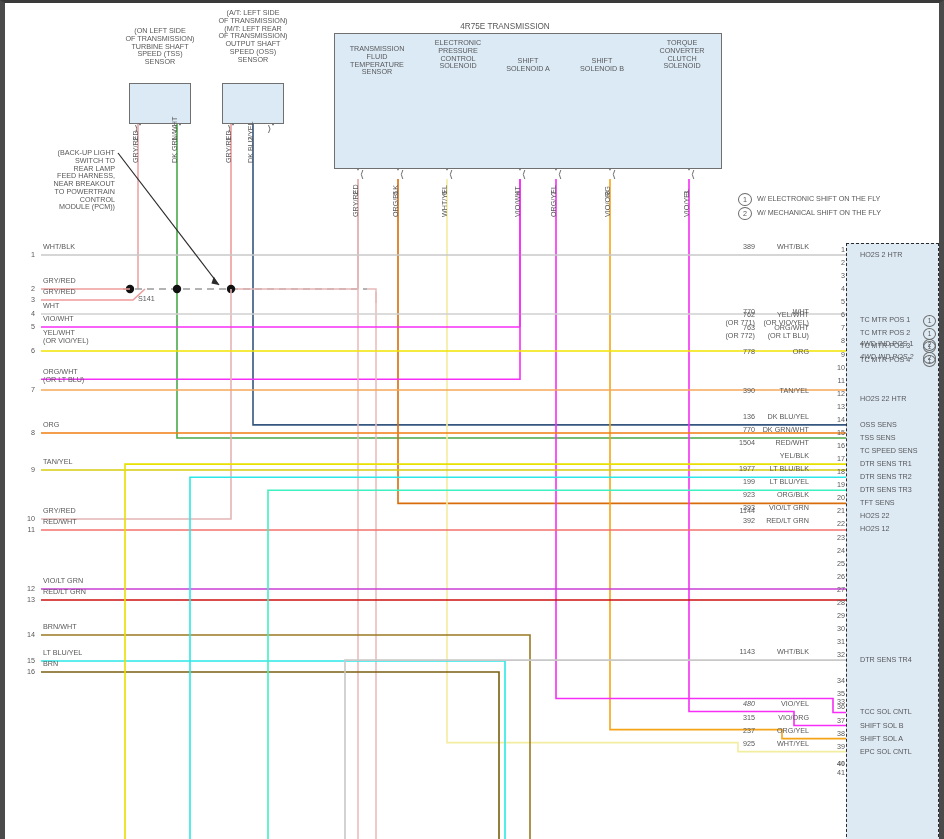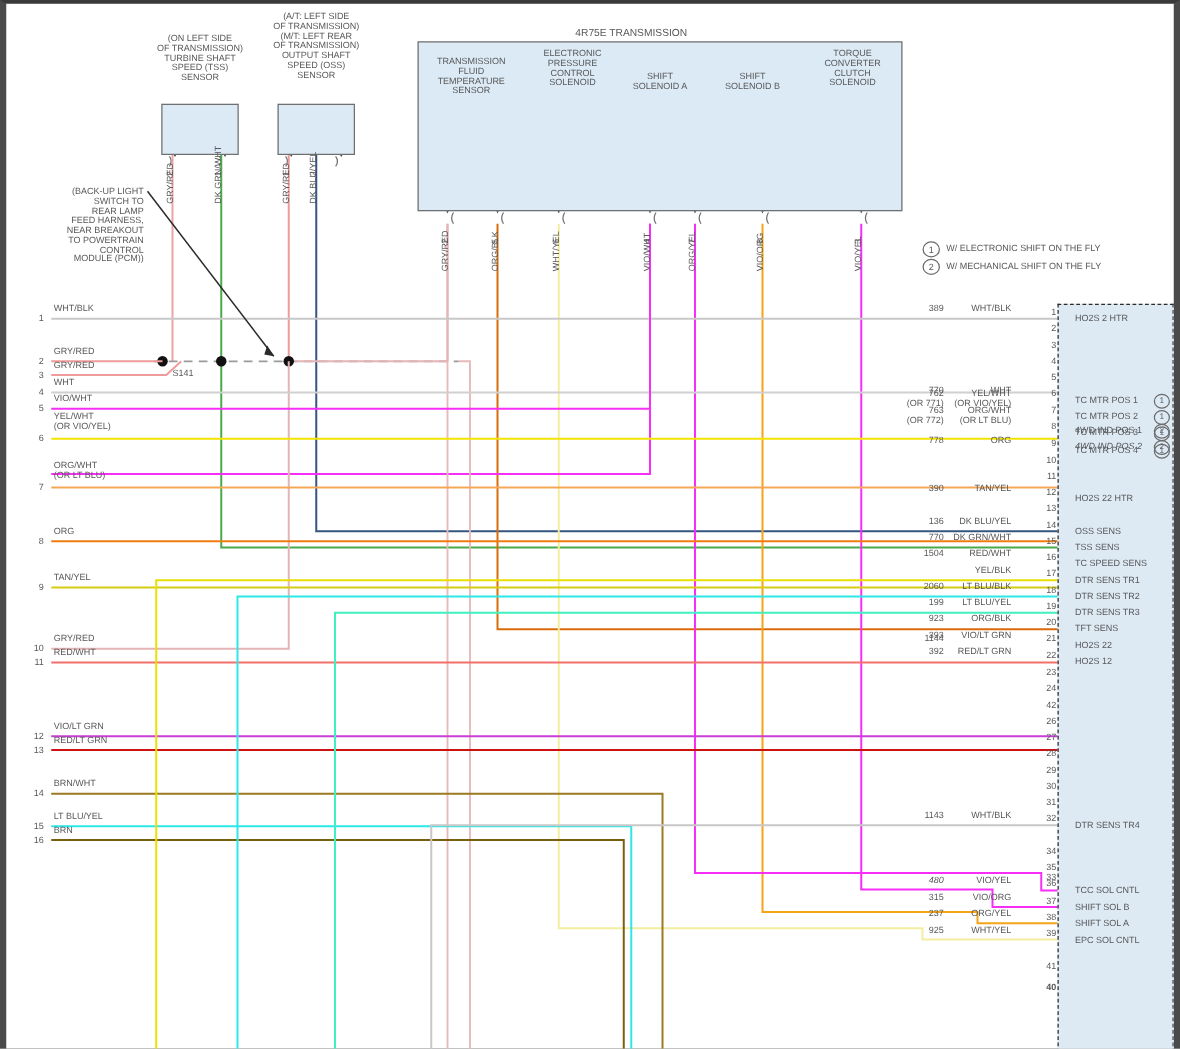--- a/index.html
+++ b/index.html
@@ -378,42 +378,42 @@
         <div class="txt t7" style="left: 855px; top: 430.98px;">TSS SENS</div>
         <div class="txt t7 rt" style="left: 808px; top: 439.05px; width: 32px;">16</div>
         <div class="txt t7 rt" style="left: 690px; top: 436.05px; width: 60px;">1504</div>
         <div class="txt t7 rt" style="left: 700px; top: 436.05px; width: 104px;">RED/WHT</div>
         <div class="txt t7" style="left: 855px; top: 444.05px;">TC SPEED SENS</div>
         <div class="txt t7 rt" style="left: 808px; top: 452.12px; width: 32px;">17</div>
         <div class="txt t7 rt" style="left: 690px; top: 472px; width: 60px; margin-top: 32px;">1144</div>
         <div class="txt t7 rt" style="left: 700px; top: 449.12px; width: 104px;">YEL/BLK</div>
         <div class="txt t7" style="left: 855px; top: 457.12px;">DTR SENS TR1</div>
         <div class="txt t7 rt" style="left: 808px; top: 465.19px; width: 32px;">18</div>
-        <div class="txt t7 rt" style="left: 690px; top: 462.19px; width: 60px;">2060</div>
+        <div class="txt t7 rt" style="left: 690px; top: 462.19px; width: 60px;">1977</div>
         <div class="txt t7 rt" style="left: 700px; top: 462.19px; width: 104px;">LT BLU/BLK</div>
         <div class="txt t7" style="left: 855px; top: 470.19px;">DTR SENS TR2</div>
         <div class="txt t7 rt" style="left: 808px; top: 478.26px; width: 32px;">19</div>
         <div class="txt t7 rt" style="left: 690px; top: 475.26px; width: 60px;">199</div>
         <div class="txt t7 rt" style="left: 700px; top: 475.26px; width: 104px;">LT BLU/YEL</div>
         <div class="txt t7" style="left: 855px; top: 483.26px;">DTR SENS TR3</div>
         <div class="txt t7 rt" style="left: 808px; top: 491.33px; width: 32px;">20</div>
         <div class="txt t7 rt" style="left: 690px; top: 488.33px; width: 60px;">923</div>
         <div class="txt t7 rt" style="left: 700px; top: 488.33px; width: 104px;">ORG/BLK</div>
         <div class="txt t7" style="left: 855px; top: 496.33px;">TFT SENS</div>
         <div class="txt t7 rt" style="left: 808px; top: 504.4px; width: 32px;">21</div>
         <div class="txt t7 rt" style="left: 690px; top: 501.4px; width: 60px;">393</div>
         <div class="txt t7 rt" style="left: 700px; top: 501.4px; width: 104px;">VIO/LT GRN</div>
         <div class="txt t7" style="left: 855px; top: 509.4px;">HO2S 22</div>
         <div class="txt t7 rt" style="left: 808px; top: 517.47px; width: 32px;">22</div>
         <div class="txt t7 rt" style="left: 690px; top: 514.47px; width: 60px;">392</div>
         <div class="txt t7 rt" style="left: 700px; top: 514.47px; width: 104px;">RED/LT GRN</div>
         <div class="txt t7" style="left: 855px; top: 522.47px;">HO2S 12</div>
         <div class="txt t7 rt" style="left: 808px; top: 530.54px; width: 32px;">23</div>
         <div class="txt t7 rt" style="left: 808px; top: 543.61px; width: 32px;">24</div>
-        <div class="txt t7 rt" style="left: 808px; top: 556.68px; width: 32px;">42</div>
+        <div class="txt t7 rt" style="left: 808px; top: 556.68px; width: 32px;">25</div>
         <div class="txt t7 rt" style="left: 808px; top: 569.75px; width: 32px;">26</div>
         <div class="txt t7 rt" style="left: 808px; top: 582.82px; width: 32px;">27</div>
         <div class="txt t7 rt" style="left: 808px; top: 595.89px; width: 32px;">28</div>
         <div class="txt t7 rt" style="left: 808px; top: 608.96px; width: 32px;">29</div>
         <div class="txt t7 rt" style="left: 808px; top: 622.03px; width: 32px;">30</div>
         <div class="txt t7 rt" style="left: 808px; top: 635.1px; width: 32px;">31</div>
         <div class="txt t7 rt" style="left: 808px; top: 648.17px; width: 32px;">32</div>
         <div class="txt t7 rt" style="left: 690px; top: 645.17px; width: 60px;">1143</div>
         <div class="txt t7 rt" style="left: 700px; top: 645.17px; width: 104px;">WHT/BLK</div>
         <div class="txt t7" style="left: 855px; top: 653.17px;">DTR SENS TR4</div>
@@ -429,18 +429,18 @@
         <div class="txt t7 rt" style="left: 700px; top: 710.52px; width: 104px;">VIO/ORG</div>
         <div class="txt t7" style="left: 855px; top: 718.52px;">SHIFT SOL B</div>
         <div class="txt t7 rt" style="left: 808px; top: 726.59px; width: 32px;">38</div>
         <div class="txt t7 rt" style="left: 690px; top: 723.59px; width: 60px;">237</div>
         <div class="txt t7 rt" style="left: 700px; top: 723.59px; width: 104px;">ORG/YEL</div>
         <div class="txt t7" style="left: 855px; top: 731.59px;">SHIFT SOL A</div>
         <div class="txt t7 rt" style="left: 808px; top: 739.66px; width: 32px;">39</div>
         <div class="txt t7 rt" style="left: 690px; top: 736.66px; width: 60px;">925</div>
         <div class="txt t7 rt" style="left: 700px; top: 736.66px; width: 104px;">WHT/YEL</div>
         <div class="txt t7" style="left: 855px; top: 744.66px;">EPC SOL CNTL</div>
-        <div class="txt t7 rt" style="left: 808px; top: 783px; width: 32px; font-weight: bold;">40</div>
+        <div class="txt t7 rt" style="left: 808px; top: 757px; width: 32px; font-weight: bold;">40</div>
         <div class="txt t7 rt" style="left: 808px; top: 765.8px; width: 32px;">41</div>
       </div>
 
   </div>
 </div>
 
 </body></html>

